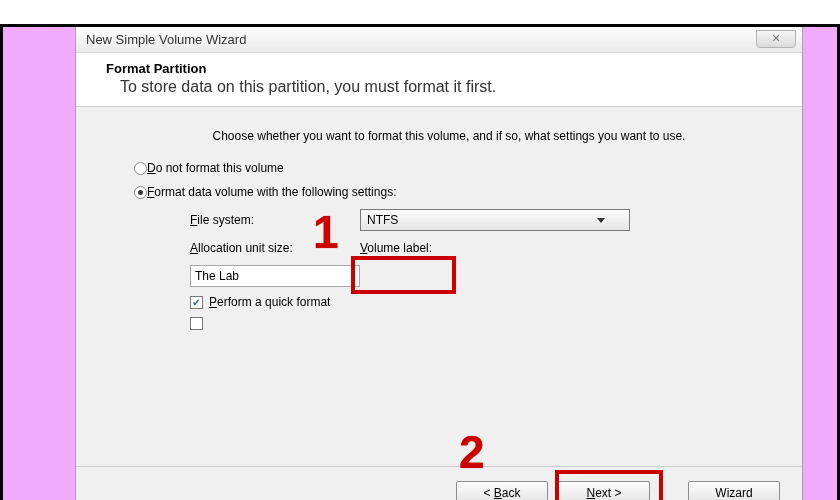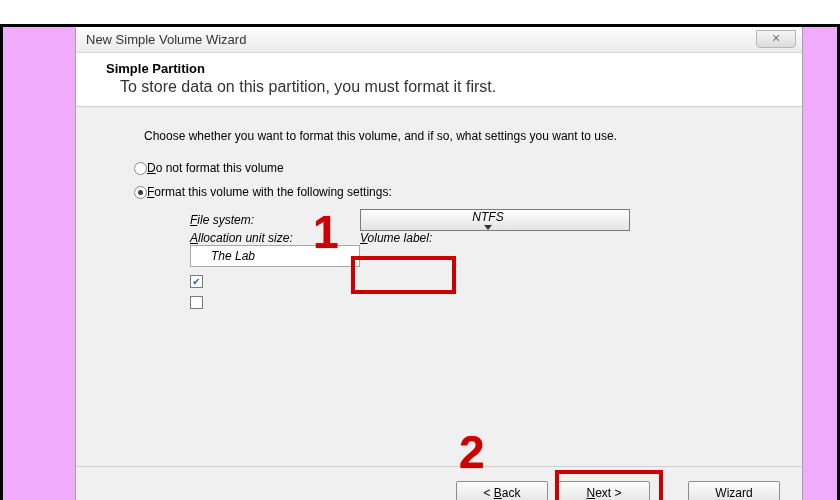--- a/index.html
+++ b/index.html
@@ -82,20 +82,21 @@
   .body-area {
     flex: 1;
     background: #f0f0f0;
     padding: 18px 48px 0 48px;
     position: relative;
   }
   .instruction {
     font-size: 12px;
     color: #000;
     margin: 4px 0 18px 20px;
+    text-align: center;
   }
 
   .radio-row {
     display: flex;
     align-items: center;
     margin: 6px 0 6px 10px;
   }
   .radio {
     width: 13px; height:13px;
     border: 1px solid #888;
@@ -110,47 +111,46 @@
     width:5px;height:5px;
     background:#3a3a3a;
     border-radius:50%;
   }
   .underline-first::first-letter { text-decoration: underline; }
 
   .settings-grid {
     margin: 10px 0 6px 66px;
     display: grid;
     grid-template-columns: 170px 270px;
-    align-items: center;
-    font-style: italic;
+    row-gap: 10px;
+    align-items: center;
   }
   .label-cell { font-size: 12px; }
 
   .combo {
     height: 22px;
     border: 1px solid #7a7a7a;
     background: linear-gradient(#fdfdfd,#e4e4e4);
     display:flex;
     align-items:center;
     justify-content: space-between;
     padding: 0 20px 0 6px;
     font-size:12px;
-    flex-direction:column;
   }
   .combo .arrow {
     width: 16px; height:16px;
     display:flex; align-items:center; justify-content:center;
   }
   .combo .arrow svg { display:block; }
 
   .text-input {
     height: 22px;
     border: 1px solid #a8a8a8;
     background: #fff;
-    padding: 0 20px;
+    padding: 0 4px;
     font-size:12px;
     line-height:20px;
   }
 
   .check-row {
     display:flex; align-items:center; gap:6px;
     margin: 8px 0 2px 66px;
   }
   .checkbox {
     width:13px;height:13px;
@@ -203,35 +203,35 @@
 
 <div class="outer-frame">
   <div class="window">
 
     <div class="titlebar">
       <span class="title">New Simple Volume Wizard</span>
       <div class="close-btn">✕</div>
     </div>
 
     <div class="header-band">
-      <div class="ht">Simple Partition</div>
+      <div class="ht">Format Partition</div>
       <div class="sub">To store data on this partition, you must format it first.</div>
     </div>
 
     <div class="body-area">
       <div class="instruction">Choose whether you want to format this volume, and if so, what settings you want to use.</div>
 
       <div class="radio-row">
         <span class="radio"></span>
         <span class="underline-first">Do not format this volume</span>
       </div>
 
       <div class="radio-row" style="margin-top:10px">
         <span class="radio checked"></span>
-        <span><span style="text-decoration:underline">F</span><span>ormat this volume with the following settings:</span></span>
+        <span><span style="text-decoration:underline">F</span><span>ormat data volume with the following settings:</span></span>
       </div>
 
       <div class="settings-grid">
         <div class="label-cell"><span style="text-decoration:underline">F</span>ile system:</div>
         <div class="combo">
           <span>NTFS</span>
           <span class="arrow">
             <svg width="8" height="5" viewBox="0 0 8 5">
                 <path d="M0 0 L8 0 L4 5 Z" fill="#333"></path>
               </svg>
@@ -239,20 +239,21 @@
         </div>
 
         <div class="label-cell"><span style="text-decoration:underline">A</span>llocation unit size:</div>
 
         <div class="label-cell"><span style="text-decoration:underline">V</span>olume label:</div>
         <div class="text-input">The Lab</div>
       </div>
 
       <div class="check-row">
         <span class="checkbox">✔</span>
+        <span><span style="text-decoration:underline">P</span>erform a quick format</span>
       </div>
       <div class="check-row">
         <span class="checkbox"></span>
       </div>
     </div>
 
     <div class="button-bar">
       <div class="btn">&lt; <span style="text-decoration:underline">B</span>ack</div>
       <div class="btn"><span style="text-decoration:underline">N</span>ext &gt;</div>
       <div class="gap"></div>

